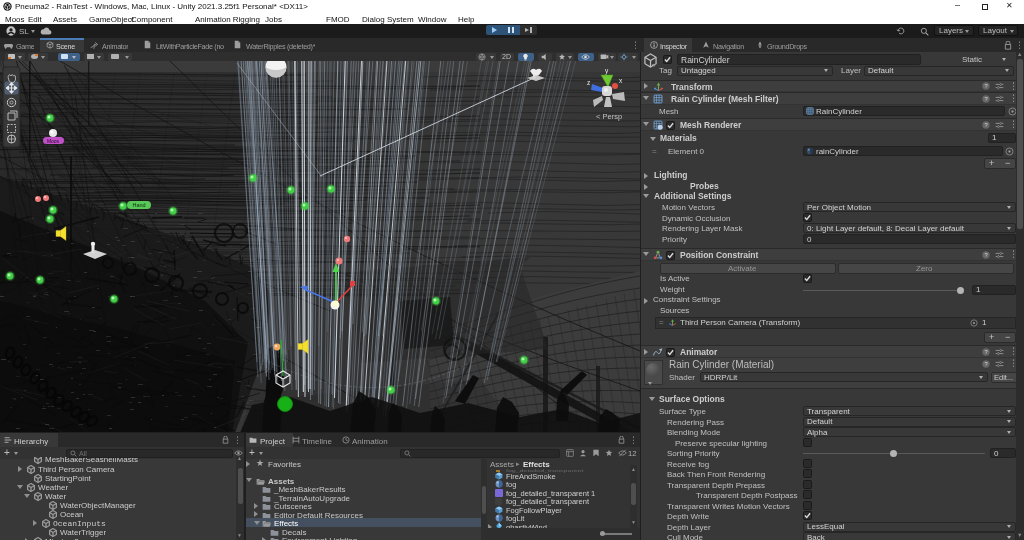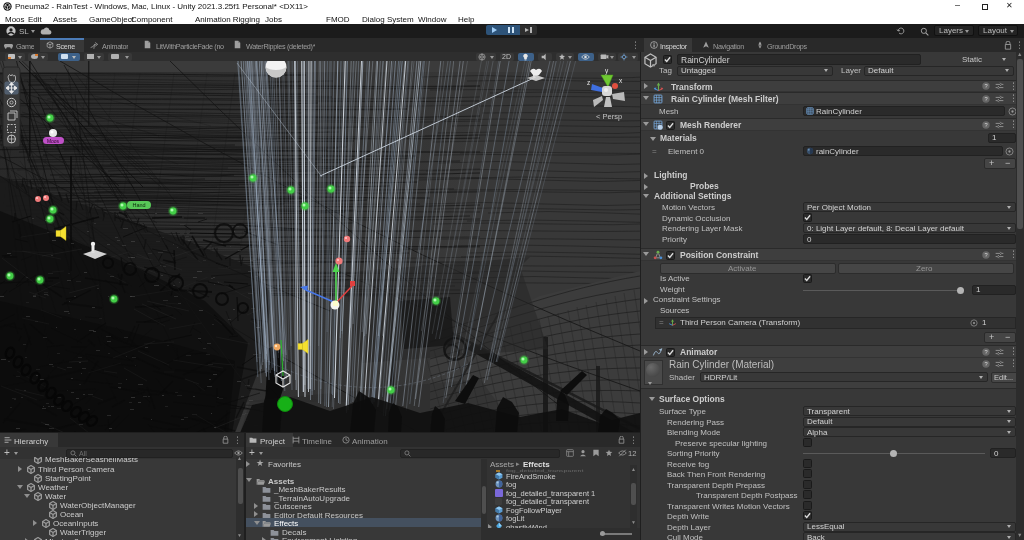--- a/index.html
+++ b/index.html
@@ -1309,21 +1309,21 @@
     </g>
   </svg>
 <div style="position:absolute;left:60px;top:509.5px;font-size:8px;color:#cccccc;font-weight:normal;white-space:nowrap;">Ocean</div>
 <div style="position:absolute;left:33px;top:520.0px;width:0;height:0;border-top:3.5px solid transparent;border-bottom:3.5px solid transparent;border-left:4.5px solid #8f8f8f;"></div>
 <svg width="8" height="9" viewBox="0 0 14 16" style="position:absolute;left:42px;top:518.5px">
     <g stroke="#9a9a9a" stroke-width="2.3" fill="none">
       <path d="M1,4.5 L7,1 L13,4.5 L13,11.5 L7,15 L1,11.5 Z"></path>
       <path d="M1,4.5 L7,8 L13,4.5 M7,8 L7,15"></path>
     </g>
   </svg>
-<div style="position:absolute;left:53px;top:518.5px;font-size:8px;color:#cccccc;font-weight:normal;white-space:nowrap;">OceanInputs</div>
+<div style="position:absolute;left:53px;top:518.5px;font-size:8px;color:#cccccc;font-weight:normal;white-space:nowrap;font-family:Liberation Mono, monospace;">OceanInputs</div>
 <svg width="8" height="9" viewBox="0 0 14 16" style="position:absolute;left:49px;top:527.5px">
     <g stroke="#9a9a9a" stroke-width="2.3" fill="none">
       <path d="M1,4.5 L7,1 L13,4.5 L13,11.5 L7,15 L1,11.5 Z"></path>
       <path d="M1,4.5 L7,8 L13,4.5 M7,8 L7,15"></path>
     </g>
   </svg>
 <div style="position:absolute;left:60px;top:527.5px;font-size:8px;color:#cccccc;font-weight:normal;white-space:nowrap;">WaterTrigger</div>
 <div style="position:absolute;left:25px;top:538.0px;width:0;height:0;border-top:3.5px solid transparent;border-bottom:3.5px solid transparent;border-left:4.5px solid #8f8f8f;"></div>
 <svg width="8" height="9" viewBox="0 0 14 16" style="position:absolute;left:34px;top:536.5px">
     <g stroke="#9a9a9a" stroke-width="2.3" fill="none">

